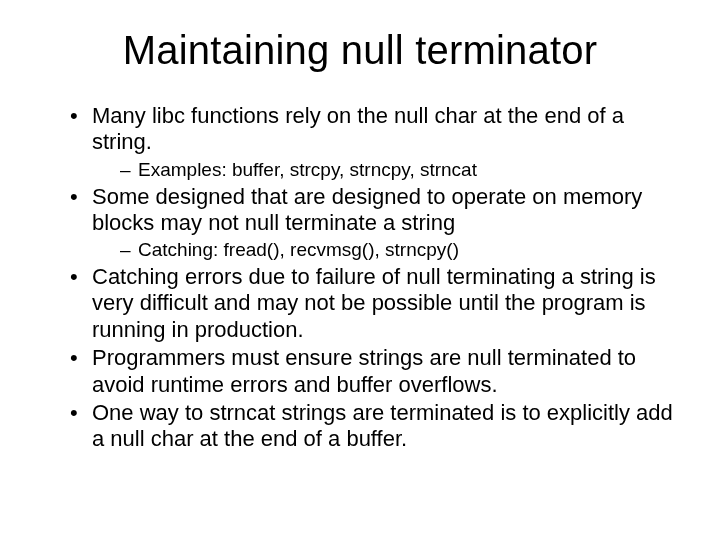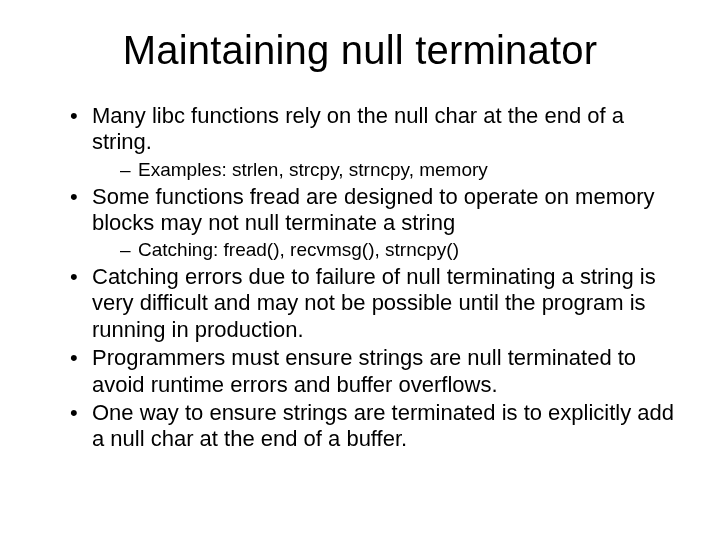--- a/index.html
+++ b/index.html
@@ -66,35 +66,35 @@
 <body>
 
 <div class="slide">
   <h1 class="title">Maintaining null terminator</h1>
 
   <ul class="top">
     <li>
       <span>Many libc functions rely on the null char at the end of a string.</span>
       <ul class="sub">
         <li>
-          <span>Examples: strlen, strcpy, strncpy, memory</span>
+          <span>Examples: buffer, strcpy, strncpy, strncat</span>
         </li>
       </ul>
     </li>
     <li>
-      <span>Some functions fread are designed to operate on memory blocks may not null terminate a string</span>
+      <span>Some designed that are designed to operate on memory blocks may not null terminate a string</span>
       <ul class="sub">
         <li>
           <span>Catching: fread(), recvmsg(), strncpy()</span>
         </li>
       </ul>
     </li>
     <li>
       <span>Catching errors due to failure of null terminating a string is very difficult and may not be possible until the program is running in production.</span>
     </li>
     <li>
       <span>Programmers must ensure strings are null terminated to avoid runtime errors and buffer overflows.</span>
     </li>
     <li>
-      <span>One way to ensure strings are terminated is to explicitly add a null char at the end of a buffer.</span>
+      <span>One way to strncat strings are terminated is to explicitly add a null char at the end of a buffer.</span>
     </li>
   </ul>
 </div>
 
 </body></html>

